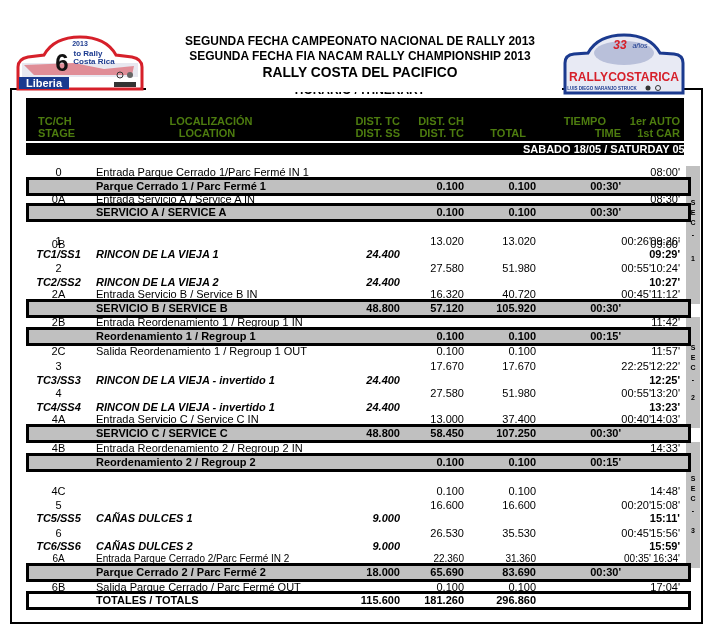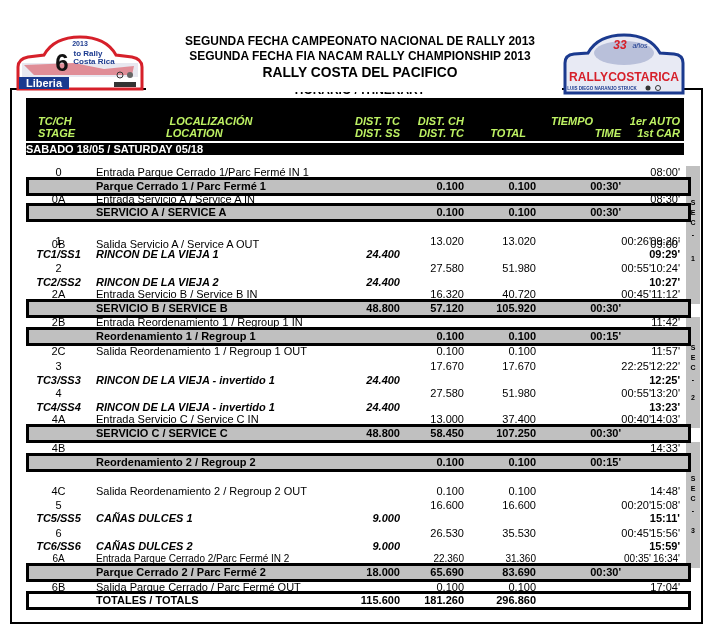--- a/index.html
+++ b/index.html
@@ -9,25 +9,25 @@
            font-weight:bold; font-family:"Liberation Sans", sans-serif; transform:scaleX(0.92); transform-origin:center; }
   .t1 { top:33px; font-size:13px; }
   .t2 { top:48px; font-size:13px; }
   .t3 { top:63px; font-size:15px; }
   .t4 { top:82px; font-size:13px; }
 
   .frame { position:absolute; left:10px; top:88px; width:693px; height:536px;
            border:2px solid #000; border-top:2px solid #000; box-sizing:border-box; }
   .frame-mask { position:absolute; top:84px; height:8px; background:#fff; }
 
-  .hdr { position:absolute; left:26px; top:98px; width:658px; height:44px; background:#000; color:#bef264;font-style:italic; }
+  .hdr { position:absolute; left:26px; top:98px; width:658px; height:44px; background:#000; color:#4d7c0f; }
   .hdr span { position:absolute; font-size:11px; font-weight:bold; line-height:12px; white-space:nowrap; }
   .datebar { position:absolute; left:26px; top:141px; width:658px; height:12px; background:#000; color:#fff;
              border-top:2px solid #fff; box-sizing:content-box; }
-  .datebar span { position:absolute; left:0; width:100%; text-align:left; font-size:11px; font-weight:bold; line-height:12px; top:0; }
+  .datebar span { position:absolute; left:16px; width:100%; text-align:right; font-size:11px; font-weight:bold; line-height:12px; top:0; }
 
   .row { position:absolute; left:26px; width:658px; height:13px; font-size:11px; line-height:13px; }
   .row span { position:absolute; white-space:nowrap; }
   .c-id { left:0; width:65px; text-align:center; }
   .c-loc { left:70px; }
   .c-dtc { left:300px; width:74px; text-align:right; }
   .c-dch { left:374px; width:64px; text-align:right; }
   .c-tot { left:440px; width:70px; text-align:right; }
   .c-time { left:545px; width:80px; text-align:right; }
   .c-car { left:600px; width:54px; text-align:right; }
@@ -87,27 +87,27 @@
     <text x="40" y="57" font-size="4.5" font-weight="bold" fill="#1b3a8f" text-anchor="middle" font-family="Liberation Sans, sans-serif">LUIS DIEGO NARANJO STRUCK</text>
     <circle cx="86" cy="55" r="2.5" fill="#333"></circle>
     <circle cx="96" cy="55" r="2.5" fill="none" stroke="#333"></circle>
   </svg>
 </div>
 
 <div class="hdr">
   <span style="left:12px;top:17px;">TC/CH</span>
   <span style="left:12px;top:29px;">STAGE</span>
   <span style="left:130px;top:17px;width:110px;text-align:center;">LOCALIZACIÓN</span>
-  <span style="left:140px;top:29px;width:110px;text-align:left;">LOCATION</span>
+  <span style="left:126px;top:29px;width:110px;text-align:center;">LOCATION</span>
   <span style="left:300px;top:17px;width:74px;text-align:right;">DIST. TC</span>
   <span style="left:300px;top:29px;width:74px;text-align:right;">DIST. SS</span>
   <span style="left:374px;top:17px;width:64px;text-align:right;">DIST. CH</span>
   <span style="left:374px;top:29px;width:64px;text-align:right;">DIST. TC</span>
   <span style="left:440px;top:29px;width:60px;text-align:right;">TOTAL</span>
-  <span style="left:525px;top:17px;width:80px;">TIEMPO</span>
+  <span style="left:500px;top:17px;width:80px;text-align:right;">TIEMPO</span>
   <span style="left:515px;top:29px;width:80px;text-align:right;">TIME</span>
   <span style="left:600px;top:17px;width:54px;text-align:right;">1er AUTO</span>
   <span style="left:600px;top:29px;width:54px;text-align:right;">1st CAR</span>
 </div>
 <div class="datebar">
   <span>SABADO 18/05 / SATURDAY 05/18</span>
 </div>
 
 <div class="sec" style="top:166px;height:138px;">
   <span style="top:32px;">S</span>
@@ -163,21 +163,20 @@
       <span class="c-id"></span>
       <span class="c-loc">SERVICIO A / SERVICE A</span>
       <span class="c-dtc"></span>
       <span class="c-dch">0.100</span>
       <span class="c-tot">0.100</span>
       <span class="c-time">00:30'</span>
       <span class="c-car"></span>
     </div>
     <div class="row" style="top: 238px;">
       <span class="c-id">0B</span>
-      <span class="c-loc">Salida Servicio A / Service A OUT</span>
       <span class="c-dtc"></span>
       <span class="c-dch"></span>
       <span class="c-tot"></span>
       <span class="c-time"></span>
       <span class="c-car">09:00'</span>
     </div>
     <div class="row" style="top: 235px;">
       <span class="c-id">1</span>
       <span class="c-loc"></span>
       <span class="c-dtc"></span>
@@ -307,38 +306,38 @@
       <span class="c-id"></span>
       <span class="c-loc">SERVICIO C / SERVICE C</span>
       <span class="c-dtc">48.800</span>
       <span class="c-dch">58.450</span>
       <span class="c-tot">107.250</span>
       <span class="c-time">00:30'</span>
       <span class="c-car"></span>
     </div>
     <div class="row" style="top: 442px;">
       <span class="c-id">4B</span>
+      <span class="c-loc">Entrada Reordenamiento 2 / Regroup 2 IN</span>
       <span class="c-dtc"></span>
       <span class="c-dch"></span>
       <span class="c-tot"></span>
       <span class="c-time"></span>
       <span class="c-car">14:33'</span>
     </div>
     <div class="gbox" style="top: 453px;">
       <span class="c-id"></span>
       <span class="c-loc">Reordenamiento 2 / Regroup 2</span>
       <span class="c-dtc"></span>
       <span class="c-dch">0.100</span>
       <span class="c-tot">0.100</span>
       <span class="c-time">00:15'</span>
       <span class="c-car"></span>
     </div>
     <div class="row" style="top: 485px;">
       <span class="c-id">4C</span>
-      <span class="c-loc">Salida Reordenamiento 2 / Regroup 2 OUT</span>
       <span class="c-dtc"></span>
       <span class="c-dch">0.100</span>
       <span class="c-tot">0.100</span>
       <span class="c-time"></span>
       <span class="c-car">14:48'</span>
     </div>
     <div class="row" style="top: 499px;">
       <span class="c-id">5</span>
       <span class="c-loc"></span>
       <span class="c-dtc"></span>

